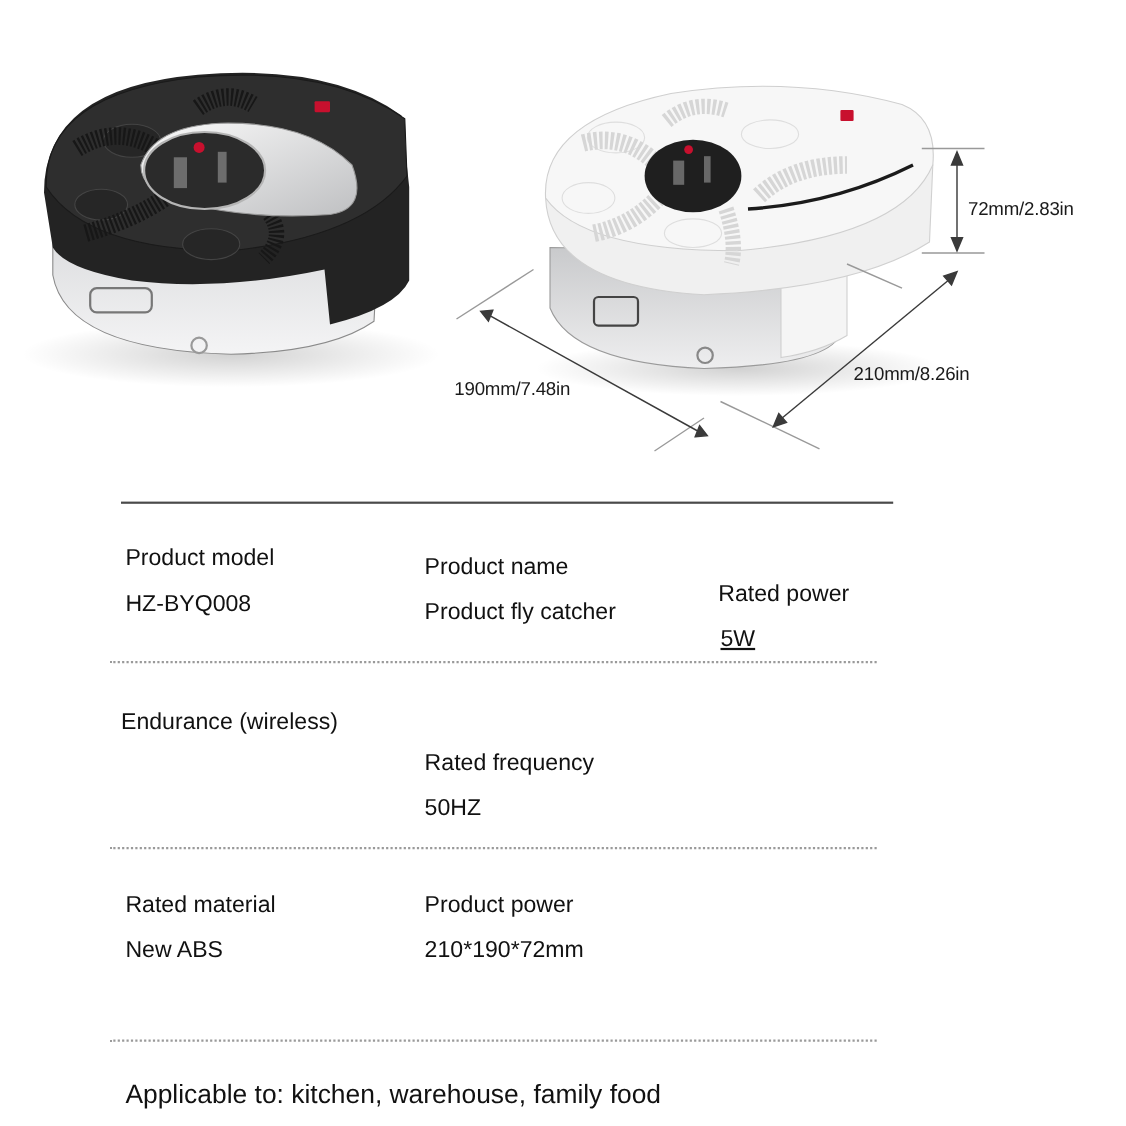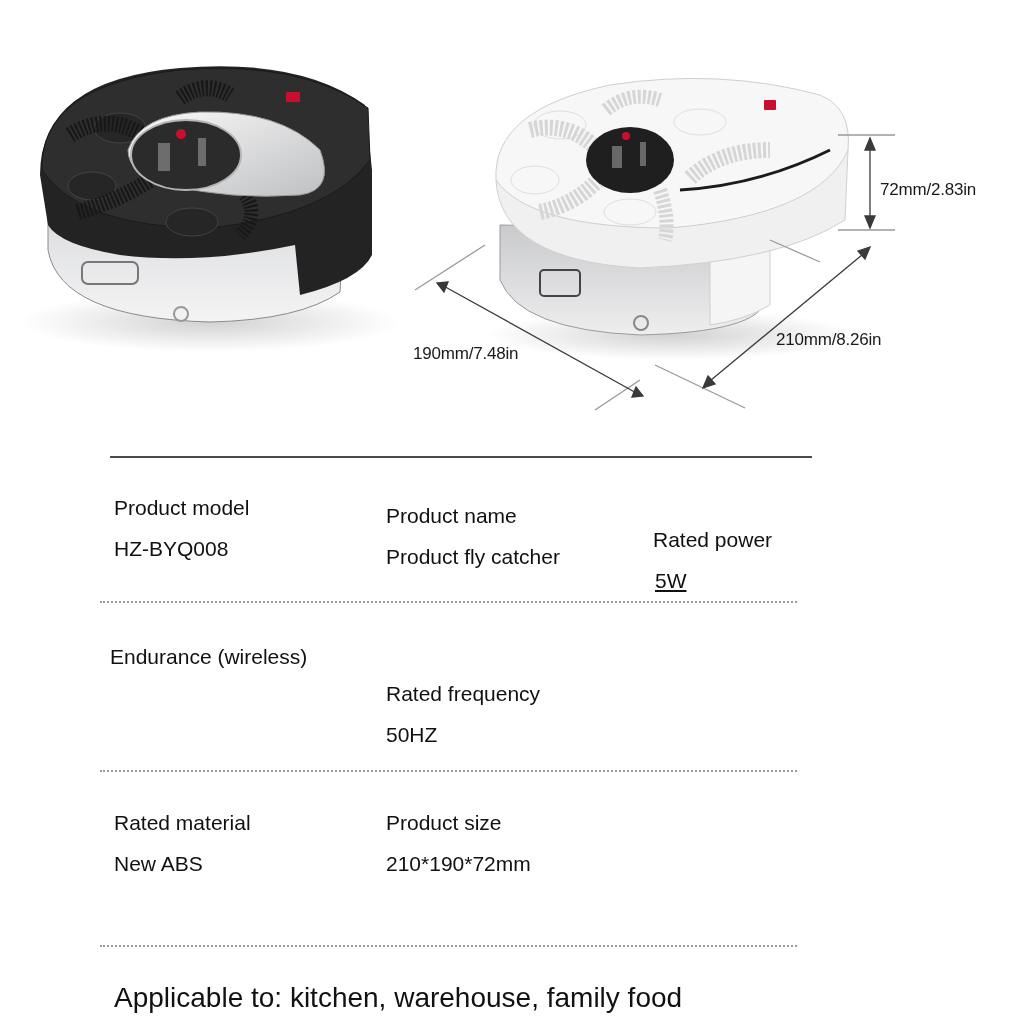--- a/index.html
+++ b/index.html
@@ -51,21 +51,21 @@
       line-height: 24px;
       white-space: nowrap;
       color: #111111;
     }
     .cell .label { display: block; }
     .cell .value { display: block; margin-top: 17px; }
     .applicable {
       position: absolute;
       left: 114px;
       top: 982px;
-      font-size: 28px;
+      font-size: 24px;
       white-space: nowrap;
       color: #111111;
     }
   </style>
 </head>
 <body>
 
 <div class="hero">
   <svg width="1024" height="420" viewBox="0 0 1024 420" xmlns="http://www.w3.org/2000/svg">
     <defs>
@@ -205,19 +205,19 @@
   <span class="value">50HZ</span>
 </div>
 
 <div class="dotted" style="top:770px;"></div>
 
 <div class="cell" style="left:114px; top:811px;">
   <span class="label">Rated material</span>
   <span class="value">New ABS</span>
 </div>
 <div class="cell" style="left:386px; top:811px;">
-  <span class="label">Product size</span>
+  <span class="label">Product power</span>
   <span class="value">210*190*72mm</span>
 </div>
 
 <div class="dotted" style="top:945px;"></div>
 
 <div class="applicable">Applicable to: kitchen, warehouse, family food</div>
 
 </body></html>

